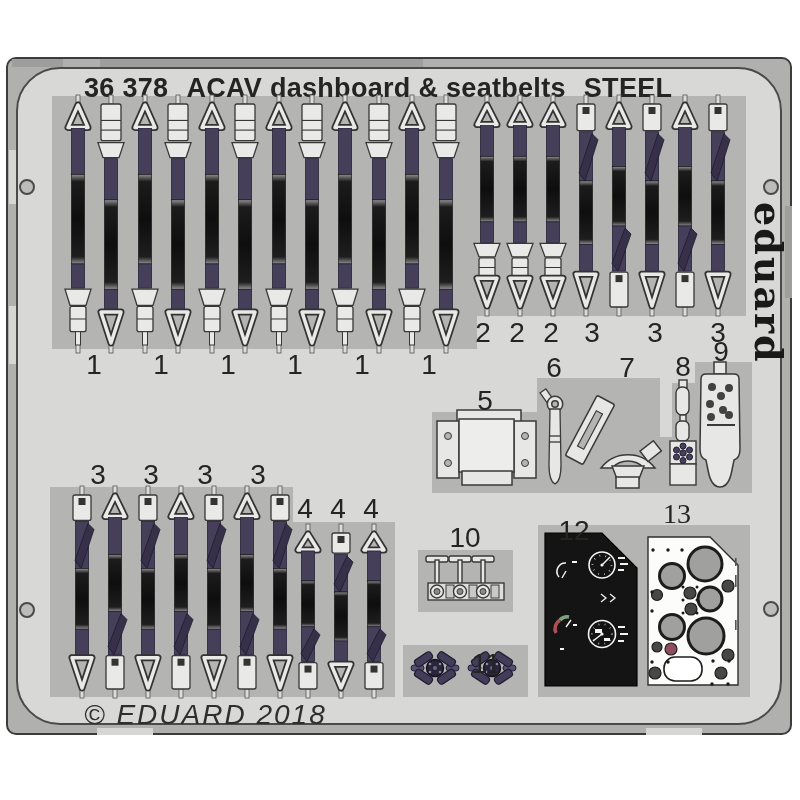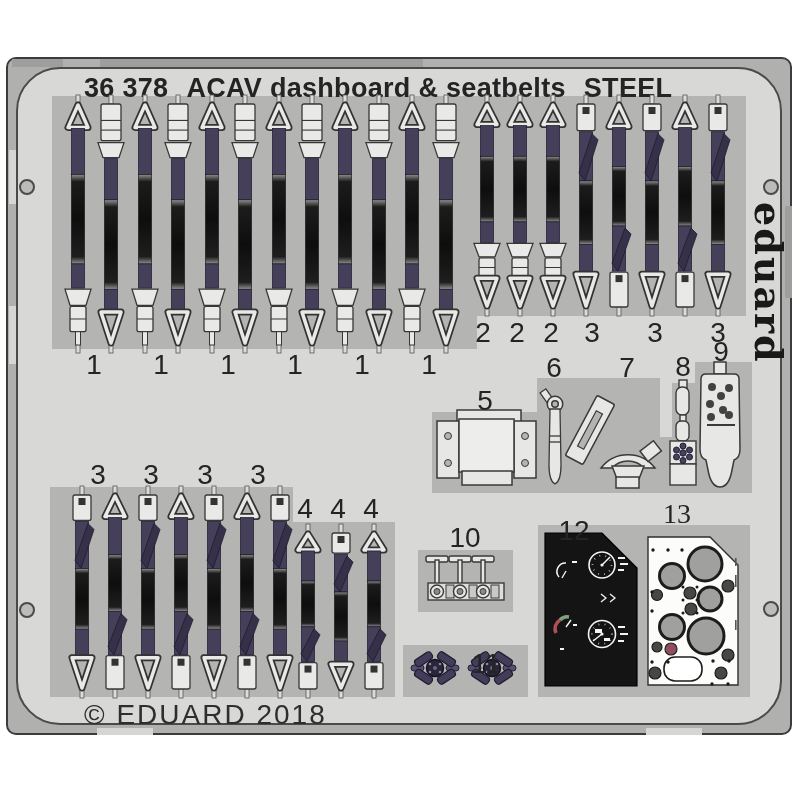--- a/index.html
+++ b/index.html
@@ -12,21 +12,21 @@
   .rimtab{position:absolute;}
   .region{position:absolute;background:#b4b4b2;}
   .hole{position:absolute;width:16px;height:16px;border-radius:50%;
         background:#bcbcba;border:2px solid #4a4a4a;box-sizing:border-box;
         transform:translate(-50%,-50%);}
   .title{position:absolute;left:84px;top:73px;display:flex;gap:18px;
          font-weight:bold;font-size:27px;color:#242424;letter-spacing:.3px;white-space:nowrap;}
   .num{position:absolute;transform:translate(-50%,-50%);font-size:28px;
        color:#242424;white-space:nowrap;}
   .copyright{position:absolute;left:84px;top:699px;font-size:28px;
-             letter-spacing:2px;color:#2e2e2e;white-space:nowrap;}
+             letter-spacing:2px;color:#2e2e2e;white-space:nowrap;font-style:italic;}
   .madein{position:absolute;right:49px;top:700px;font-size:26px;
           letter-spacing:.5px;color:#2e2e2e;white-space:nowrap;}
   .logo{position:absolute;left:747px;top:202px;width:44px;height:145px;
         writing-mode:vertical-rl;font-family:"DejaVu Serif",serif;font-weight:bold;
         font-size:38px;letter-spacing:2px;color:#191919;}
   svg.fret{position:absolute;left:0;top:0;pointer-events:none;}
 </style>
 </head>
 <body>
 

